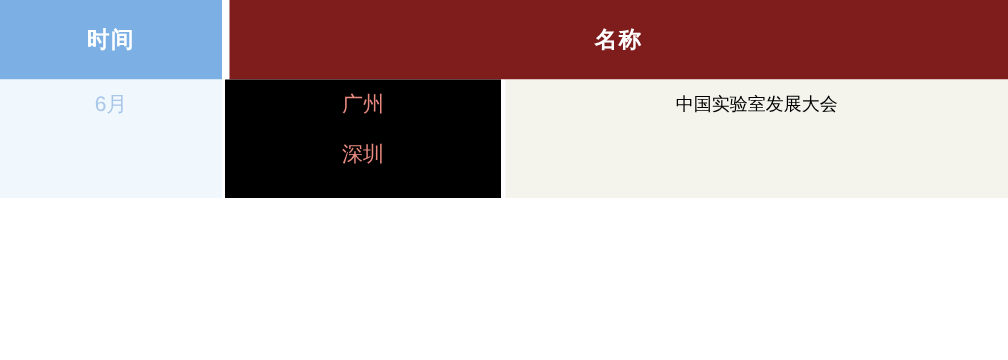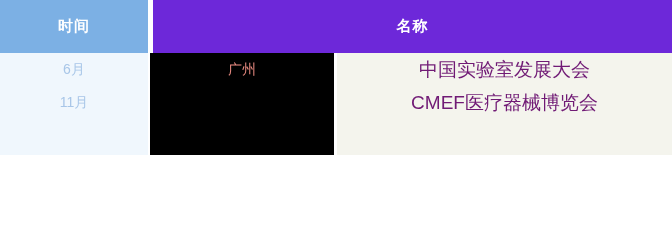--- a/index.html
+++ b/index.html
@@ -9,21 +9,21 @@
   body {
     width: 672px;
     height: 165px;
     background: #ffffff;
     font-family: "Liberation Sans", "DejaVu Sans", sans-serif;
     overflow: hidden;
   }
 
   .schedule-table {
     width: 672px;
-    height: 155px;
+    height: 132px;
     background: #ffffff;
     display: flex;
     flex-direction: column;
   }
 
   .thead {
     display: flex;
     height: 53px;
     flex: 0 0 53px;
   }
@@ -50,38 +50,38 @@
     align-items: center;
     justify-content: center;
     color: #ffffff;
     font-size: 15px;
     font-weight: bold;
     letter-spacing: 1px;
   }
 
   .th-time  { background: #7cb0e4; }
   .th-place { background: #f15f4c; }
-  .th-name  { background: #6d28d9; }
+  .th-name  { background: #7f1d1d; }
 
   .body-time  { background: #f0f7fd; }
   .body-place { background: #000000; }
   .body-name  { background: #f4f4ed; }
 
   .td {
     height: 33px;
     display: flex;
     align-items: center;
     justify-content: center;
     font-size: 14px;
     white-space: nowrap;
   }
 
   .td-time  { color: #a8c6e8; }
   .td-place { color: #e88a80; }
-  .td-name  { color: #701a75; font-size: 19px; }
+  .td-name  { color: #000000; font-size: 12px; }
 
   .footer-blank {
     height: 13px;
     background: #ffffff;
   }
 </style>
 </head>
 <body>
 
 <div class="schedule-table">
@@ -90,33 +90,32 @@
     <div class="th th-time col-time">时间</div>
     <div class="col-gap"></div>
     <div class="col-gap2"></div>
     <div class="th th-name col-name">名称</div>
   </div>
 
   <div class="tbody">
 
     <div class="col col-time body-time">
       <div class="td td-time">6月</div>
-      <div class="td td-time">11月</div>
     </div>
 
     <div class="col-gap"></div>
 
     <div class="col col-place body-place">
       <div class="td td-place">广州</div>
+      <div class="td td-place">深圳</div>
     </div>
 
     <div class="col-gap2"></div>
 
     <div class="col col-name body-name">
       <div class="td td-name">中国实验室发展大会</div>
-      <div class="td td-name">CMEF医疗器械博览会</div>
     </div>
 
   </div>
 
 </div>
 
 <div class="footer-blank"></div>
 
 </body></html>

